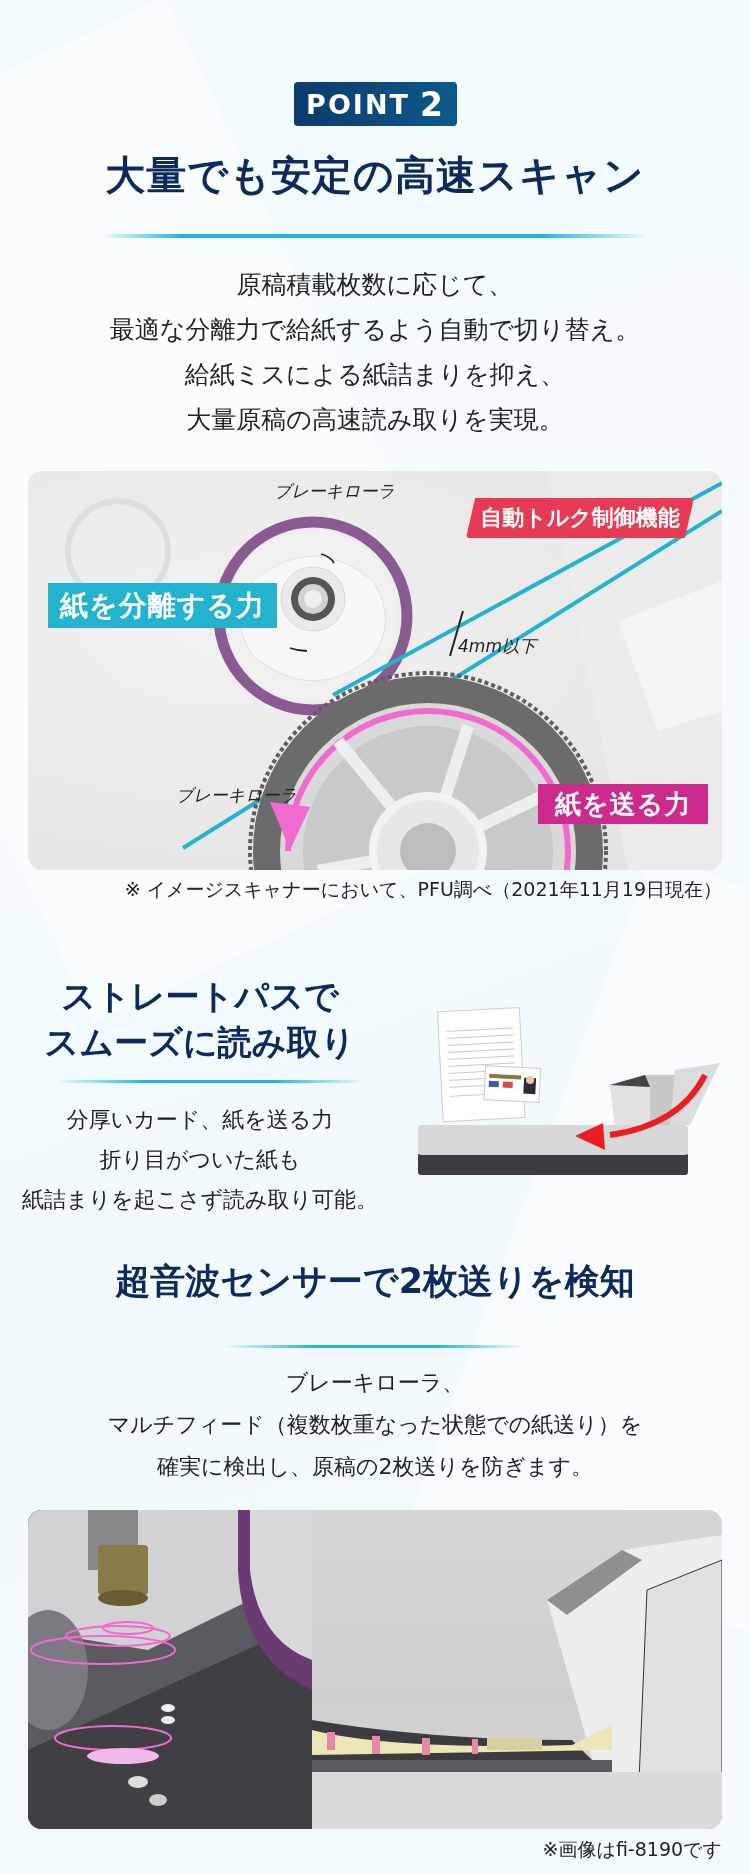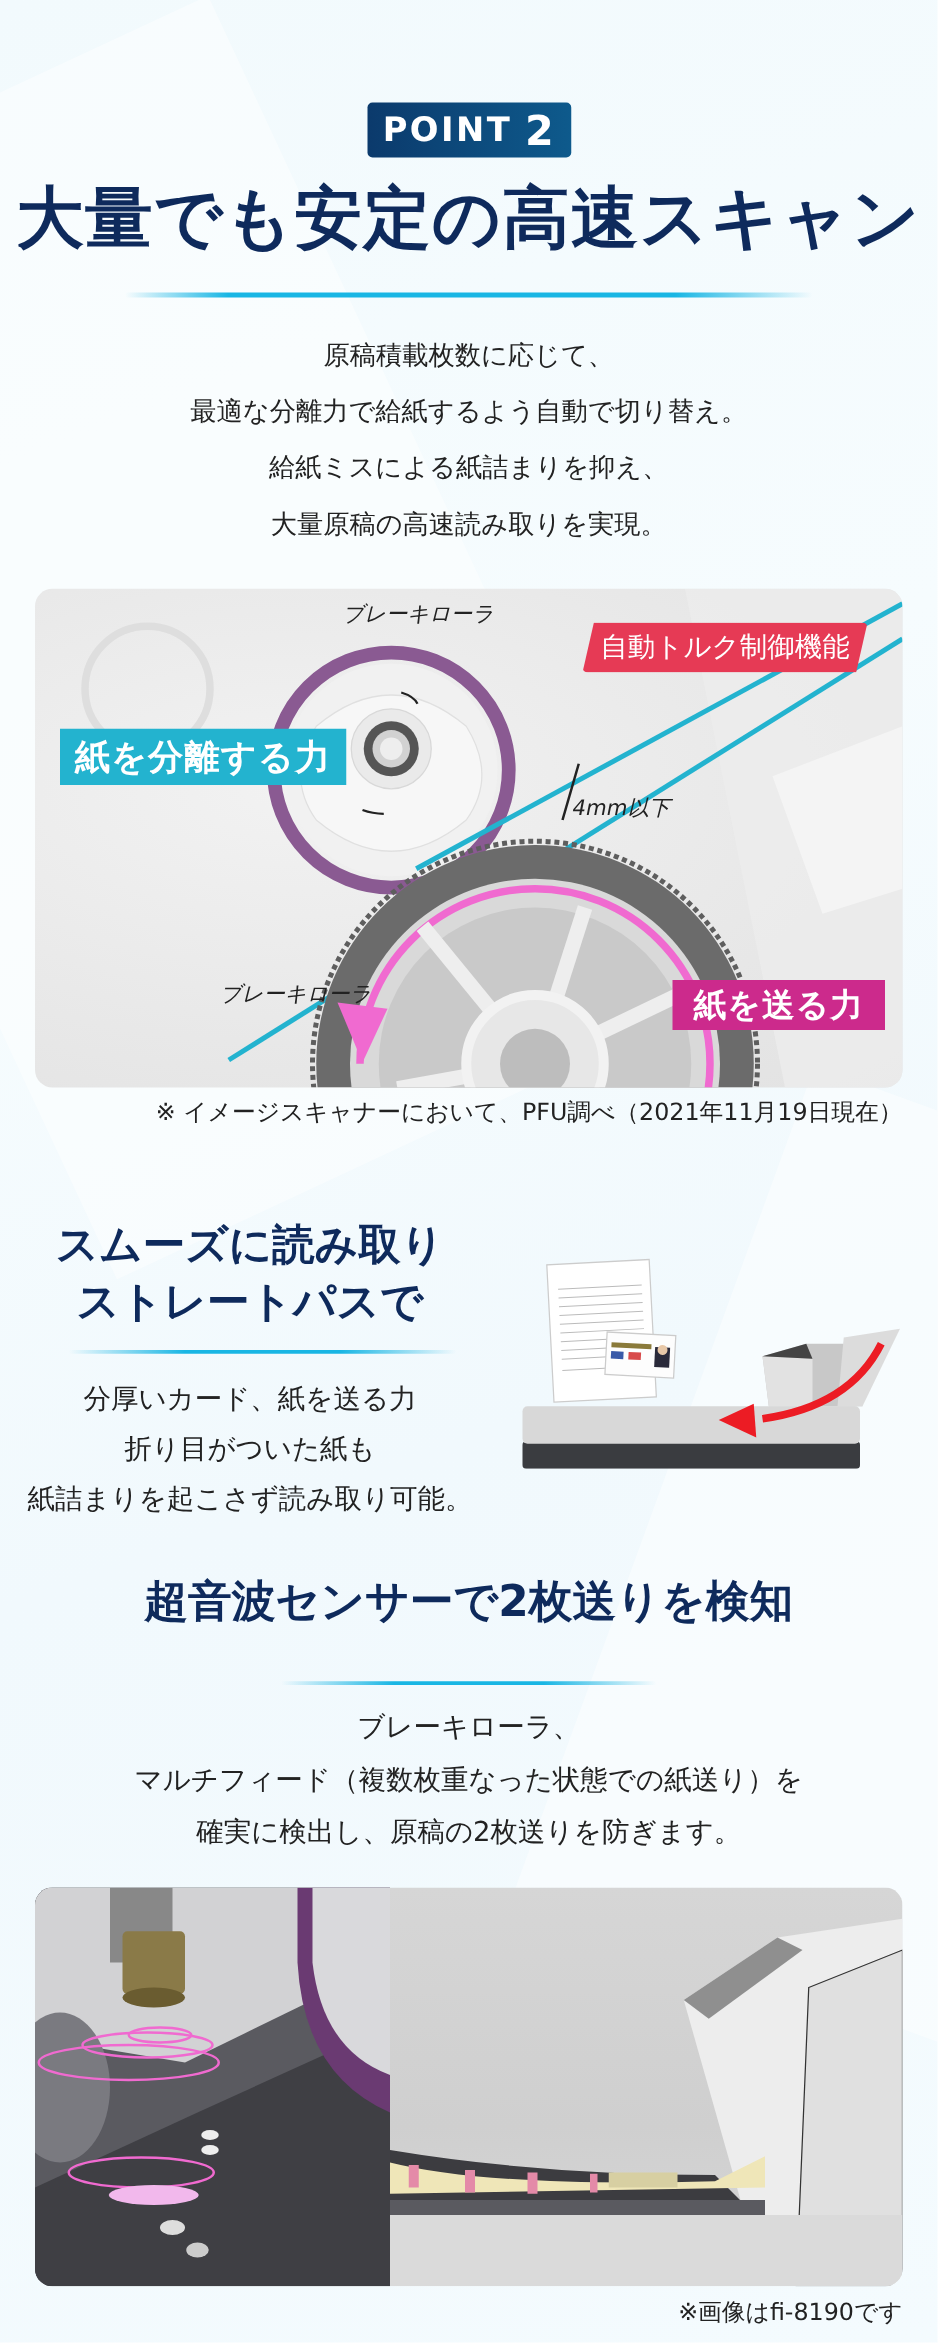--- a/index.html
+++ b/index.html
@@ -21,31 +21,31 @@
       position: absolute; left: 294px; top: 82px; width: 163px; height: 44px;
       background: linear-gradient(90deg, #0b3a6c 0%, #0e5a8c 100%);
       border-radius: 4px;
       color: #fff; font-family: "DejaVu Sans", sans-serif; font-weight: bold;
       font-size: 27px; letter-spacing: 2px;
       display: flex; align-items: center; justify-content: center; text-align: center;
     }
     .point-badge .num { font-size: 33px; margin-left: 10px; }
     .main-title {
       position: absolute; left: 0; top: 140px; width: 750px; text-align: center;
-      font-size: 54px; font-weight: bold; color: #0e2a5c; letter-spacing: 1px;
+      font-size: 40px; font-weight: bold; color: #0e2a5c; letter-spacing: 1px;
       line-height: 70px;
     }
     .title-rule {
       position: absolute; left: 100px; top: 234px; width: 550px; height: 4px;
       background: linear-gradient(90deg, rgba(25,182,228,0) 0%, #19b6e4 15%, #19b6e4 80%, rgba(25,182,228,0) 100%);
       border-radius: 2px;
     }
     .intro {
       position: absolute; left: 0; top: 262px; width: 750px; text-align: center;
-      font-size: 21px; line-height: 45px; color: #222;
+      font-size: 25px; line-height: 45px; color: #222;
     }
 
     
     .diagram {
       position: absolute; left: 28px; top: 471px; width: 694px; height: 399px;
       border-radius: 14px; overflow: hidden;
       background: radial-gradient(ellipse at 30% 40%, #f2f2f2 0%, #e8e8e8 60%, #e2e2e2 100%);
     }
     .diagram svg { position: absolute; left: 0; top: 0; }
     .lbl { position: absolute; font-size: 17px; color: #222; font-style: italic; }
@@ -53,20 +53,21 @@
       position: absolute; left: 20px; top: 112px; height: 45px; padding: 12px 12px;
       background: #23b3cf; color: #fff; font-size: 28px; font-weight: bold;
       display: flex; align-items: center; letter-spacing: 1px;
     }
     .tag-red {
       position: absolute; left: 438px; top: 27px; width: 228px; height: 40px;
       background: #e63a55; color: #fff; font-size: 22px;
       display: flex; align-items: center; justify-content: center;
       clip-path: polygon(4% 0, 100% 0, 96% 100%, 0 100%);
       border-radius: 4px;
+      font-weight: bold;
     }
     .tag-magenta {
       position: absolute; left: 510px; top: 313px; height: 40px; padding: 0 17px;
       background: #cc2a8c; color: #fff; font-size: 26px; font-weight: bold;
       display: flex; align-items: center; letter-spacing: 1px;
     }
     .diagram-note {
       position: absolute; left: 0; top: 877px; width: 722px; text-align: right;
       font-size: 19px; color: #222;
     }
@@ -169,22 +170,22 @@
   <span class="lbl" style="left:218px;top:9px;margin-left:28px;">ブレーキローラ</span>
   <span class="lbl" style="left:148px;top:313px;">ブレーキローラ</span>
   <span class="lbl" style="left:430px;top:164px;">4mm以下</span>
   <div class="tag-cyan">紙を分離する力</div>
   <div class="tag-red">自動トルク制御機能</div>
   <div class="tag-magenta">紙を送る力</div>
 </div>
 <div class="diagram-note">※ イメージスキャナーにおいて、PFU調べ（2021年11月19日現在）</div>
 
 <h2 class="s2-title">
+  <div>ストレートパスで</div>
   <div>スムーズに読み取り</div>
-  <div>ストレートパスで</div>
 </h2>
 <div class="s2-rule"></div>
 <div class="s2-body">
   <div>分厚いカード、紙を送る力</div>
   <div>折り目がついた紙も</div>
   <div>紙詰まりを起こさず読み取り可能。</div>
 </div>
 <div class="scanner-illus">
   <svg width="350" height="200" viewBox="0 0 350 200">
 

